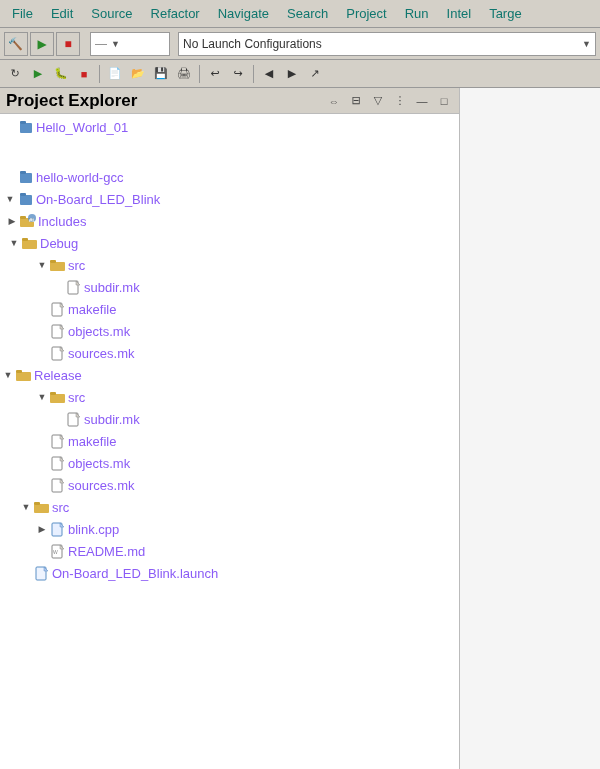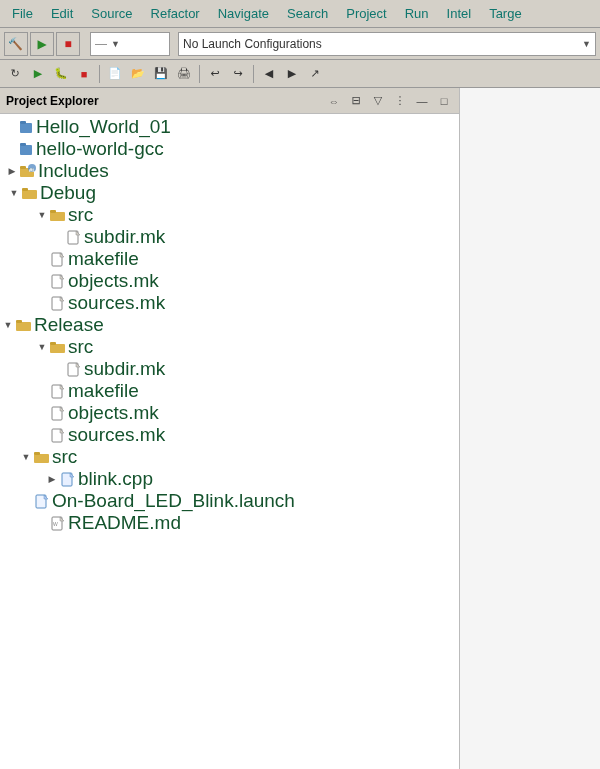--- a/index.html
+++ b/index.html
@@ -143,21 +143,21 @@
       background: #d4d0c8;
       height: 26px;
       display: flex;
       align-items: center;
       padding: 0 6px;
       border-bottom: 1px solid #bbb;
       gap: 4px;
     }
 
     .explorer-title {
-      font-size: 12px;
+      font-size: 17px;
       font-weight: bold;
       color: #000;
       flex: 1;
     }
 
     .explorer-header-btn {
       width: 18px;
       height: 18px;
       display: flex;
       align-items: center;
@@ -202,22 +202,22 @@
       width: 16px;
       height: 16px;
       display: inline-flex;
       align-items: center;
       justify-content: center;
       margin-right: 2px;
       font-size: 12px;
     }
 
     .tree-label {
-      font-size: 19px;
-      color: #14532d;
+      font-size: 13px;
+      color: #8b5cf6;
     }
 
     
     .icon-project {
       color: #5a8fc5;
     }
     .icon-folder {
       color: #dcb44a;
     }
 
@@ -302,31 +302,41 @@
         <span class="tree-arrow leaf"></span>
         <span class="tree-icon icon-project">
           <svg width="14" height="14" viewBox="0 0 14 14">
               <rect x="1" y="3" width="12" height="10" rx="1" fill="#5a8fc5"></rect>
               <rect x="1" y="1" width="6" height="3" rx="1" fill="#4a7fb5"></rect>
             </svg>
         </span>
         <span class="tree-label">Hello_World_01</span>
       </div>
 
-      <div class="tree-item" style="padding-left:2px;">
+      <div class="tree-item" style="padding-left:2px;margin-top:28px;">
         <span class="tree-arrow leaf"></span>
         <span class="tree-icon icon-project">
           <svg width="14" height="14" viewBox="0 0 14 14">
               <rect x="1" y="3" width="12" height="10" rx="1" fill="#5a8fc5"></rect>
               <rect x="1" y="1" width="6" height="3" rx="1" fill="#4a7fb5"></rect>
             </svg>
         </span>
         <span class="tree-label">hello-world-gcc</span>
       </div>
 
+      <div class="tree-item" style="padding-left:2px;">
+        <span class="tree-arrow expanded"></span>
+        <span class="tree-icon icon-project">
+          <svg width="14" height="14" viewBox="0 0 14 14">
+              <rect x="1" y="3" width="12" height="10" rx="1" fill="#5a8fc5"></rect>
+              <rect x="1" y="1" width="6" height="3" rx="1" fill="#4a7fb5"></rect>
+            </svg>
+        </span>
+        <span class="tree-label">On-Board_LED_Blink</span>
+      </div>
 
       <div class="tree-item" style="padding-left:4px;">
         <span class="tree-arrow collapsed"></span>
         <span class="tree-icon">
           <svg width="16" height="14" viewBox="0 0 16 14">
               <rect x="0" y="4" width="14" height="9" rx="1" fill="#dcb44a"></rect>
               <rect x="0" y="2" width="6" height="3" rx="1" fill="#c8a030"></rect>
               <circle cx="12" cy="4" r="4" fill="#5a8fc5" opacity="0.8"></circle>
               <text x="9" y="7.5" font-size="6" fill="white" font-weight="bold">#i</text>
             </svg>
@@ -470,52 +480,52 @@
         <span class="tree-arrow expanded"></span>
         <span class="tree-icon icon-folder">
           <svg width="16" height="14" viewBox="0 0 16 14">
               <rect x="0" y="4" width="15" height="9" rx="1" fill="#dcb44a"></rect>
               <rect x="0" y="2" width="6" height="3" rx="1" fill="#c8a030"></rect>
             </svg>
         </span>
         <span class="tree-label">src</span>
       </div>
 
-      <div class="tree-item" style="padding-left:44px;">
+      <div class="tree-item" style="padding-left:34px;">
         <span class="tree-arrow collapsed"></span>
         <span class="tree-icon">
           <svg width="14" height="15" viewBox="0 0 14 15">
               <rect x="1" y="1" width="10" height="13" rx="1" fill="#e8f0ff" stroke="#5a8fc5" stroke-width="1"></rect>
               <polygon points="9,1 13,5 9,5" fill="#b0c8f0" stroke="#5a8fc5" stroke-width="0.5"></polygon>
             </svg>
         </span>
         <span class="tree-label">blink.cpp</span>
       </div>
 
+      <div class="tree-item" style="padding-left:34px;">
+        <span class="tree-arrow leaf"></span>
+        <span class="tree-icon">
+          <svg width="14" height="15" viewBox="0 0 14 15">
+              <rect x="1" y="1" width="10" height="13" rx="1" fill="#fff" stroke="#888" stroke-width="1"></rect>
+              <polygon points="9,1 13,5 9,5" fill="#d4d0c8" stroke="#888" stroke-width="0.5"></polygon>
+              <text x="2" y="10" font-size="5" fill="#888">W</text>
+            </svg>
+        </span>
+        <span class="tree-label">README.md</span>
+      </div>
+
       <div class="tree-item" style="padding-left:18px;">
         <span class="tree-arrow leaf"></span>
         <span class="tree-icon">
           <svg width="14" height="15" viewBox="0 0 14 15">
               <rect x="1" y="1" width="10" height="13" rx="1" fill="#eef4ff" stroke="#5a8fc5" stroke-width="1"></rect>
               <polygon points="9,1 13,5 9,5" fill="#b0c8f0" stroke="#5a8fc5" stroke-width="0.5"></polygon>
             </svg>
         </span>
         <span class="tree-label">On-Board_LED_Blink.launch</span>
       </div>
 
-      <div class="tree-item" style="padding-left:34px;">
-        <span class="tree-arrow leaf"></span>
-        <span class="tree-icon">
-          <svg width="14" height="15" viewBox="0 0 14 15">
-              <rect x="1" y="1" width="10" height="13" rx="1" fill="#fff" stroke="#888" stroke-width="1"></rect>
-              <polygon points="9,1 13,5 9,5" fill="#d4d0c8" stroke="#888" stroke-width="0.5"></polygon>
-              <text x="2" y="10" font-size="5" fill="#888">W</text>
-            </svg>
-        </span>
-        <span class="tree-label">README.md</span>
-      </div>
-
     </div>
   </div>
 
   <div class="right-panel"></div>
 
 </div>
 
 </body></html>

